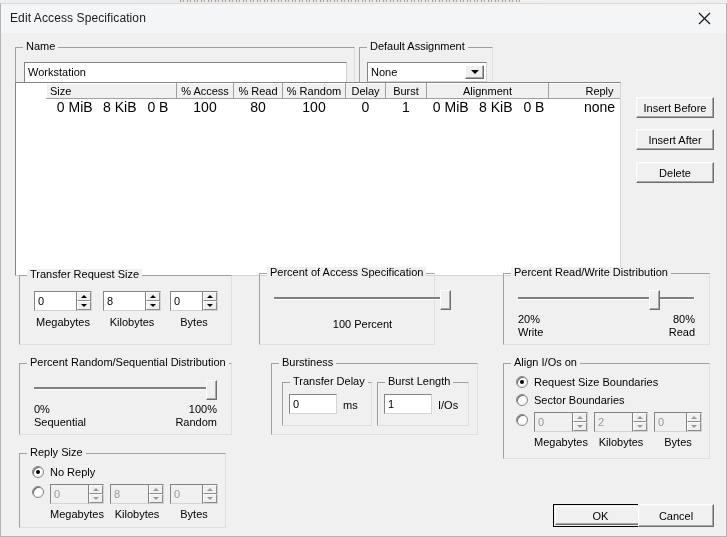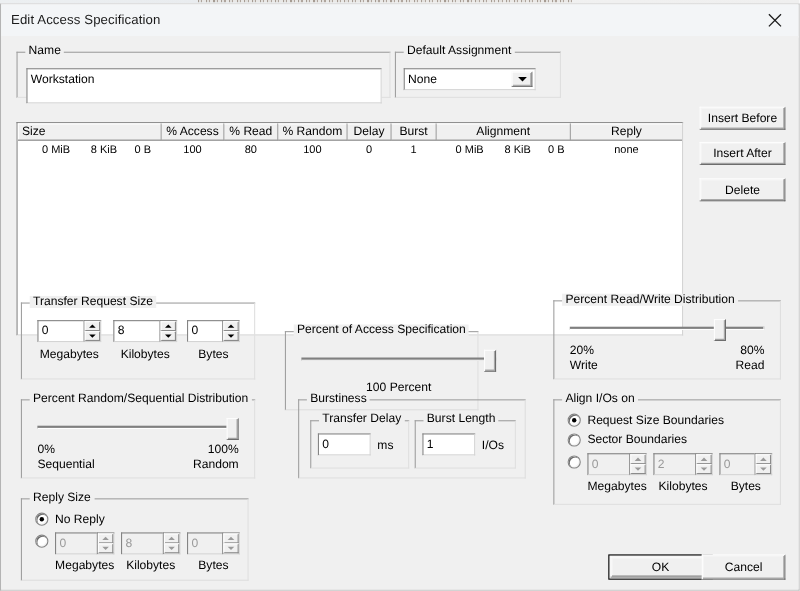--- a/index.html
+++ b/index.html
@@ -149,21 +149,21 @@
     border-bottom-color: #a0a0a0;
     font-weight: normal;
     font-size: 11px;
     height: 15px;
     padding: 0 3px;
     box-sizing: border-box;
   }
   table.grid th.lead { text-align: left; }
   table.grid th.ctr  { text-align: center; }
   table.grid td {
-    font-size: 10px;
+    font-size: 14px;
     height: 16px;
     padding: 0 3px;
     text-align: center;
     white-space: nowrap;
     border: none;
   }
   td .sub { display:inline-block; }
   td.size-cell, td.align-cell { text-align: left; padding-left: 6px; }
   td.size-cell .sub, td.align-cell .sub { text-align:right; }
 
@@ -288,31 +288,31 @@
     </div>
   </div>
 
   <div class="client">
 
     <div class="group" style="left:14px; top:14px; width:340px; height:42px;">
       <div class="legend">Name</div>
       <div class="edit" style="position:absolute; left:8px; top:14px; width:323px; height:32px;">Workstation</div>
     </div>
 
-    <div class="group" style="left:358px; top:14px; width:151px; height:42px;padding-left:28px;">
+    <div class="group" style="left:358px; top:14px; width:134px; height:42px;padding-left:28px;">
       <div class="legend">Default Assignment</div>
       <div class="combo" style="left:7px; top:14px; width:120px; height:20px;">
         <div class="val">None</div>
         <div class="arrow">
             <div class="tri-down"></div>
           </div>
       </div>
     </div>
 
-    <div class="listbox" style="left:14px; top:78px; width:606px; height:194px;">
+    <div class="listbox" style="left:14px; top:49px; width:606px; height:194px;padding-left:30px;">
       <table class="grid">
         <colgroup>
           <col style="width:130px">
             <col style="width:57px">
             <col style="width:49px">
           <col style="width:63px">
             <col style="width:40px">
             <col style="width:41px">
           <col style="width:122px">
             <col style="width:102px">
@@ -398,21 +398,21 @@
               <div class="tu"></div>
             </div>
           <div class="ud">
               <div class="td"></div>
             </div>
         </div>
       </div>
       <div class="lbl-under" style="left:149px; top:40px; width:50px;">Bytes</div>
     </div>
 
-    <div class="group" style="left:258px; top:240px; width:176px; height:72px;margin-top:28px;">
+    <div class="group" style="left:258px; top:240px; width:176px; height:72px;">
       <div class="legend">Percent of Access Specification</div>
       <div class="slider" style="left:14px; top:16px; width:177px; height:20px;">
         <div class="track"></div>
         <div class="thumb" style="left:166px;"></div>
       </div>
       <div class="stext" style="left:0; top:44px; width:205px; text-align:center;">100 Percent</div>
     </div>
 
     <div class="group" style="left:502px; top:240px; width:207px; height:72px;">
       <div class="legend">Percent Read/Write Distribution</div>

